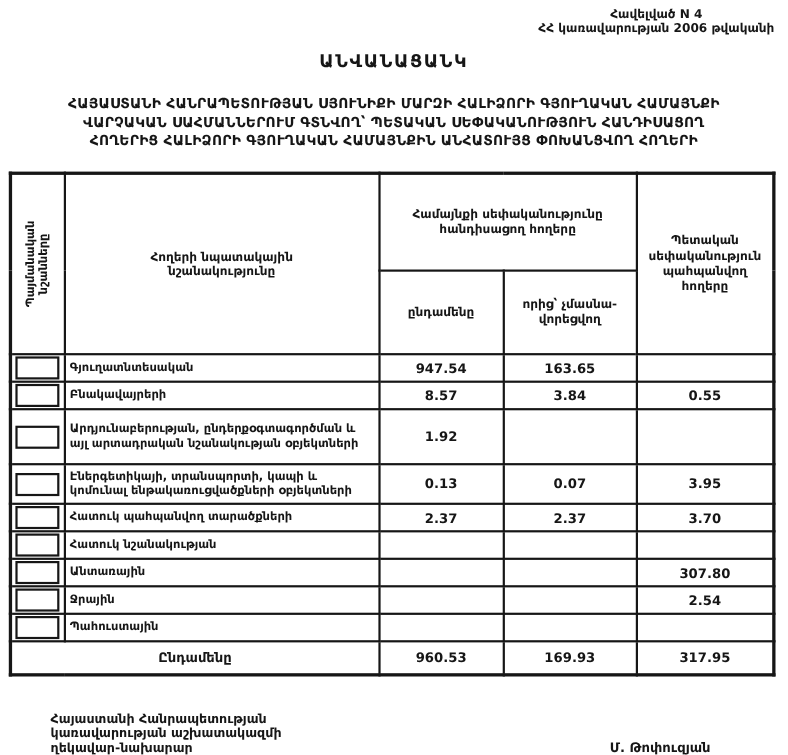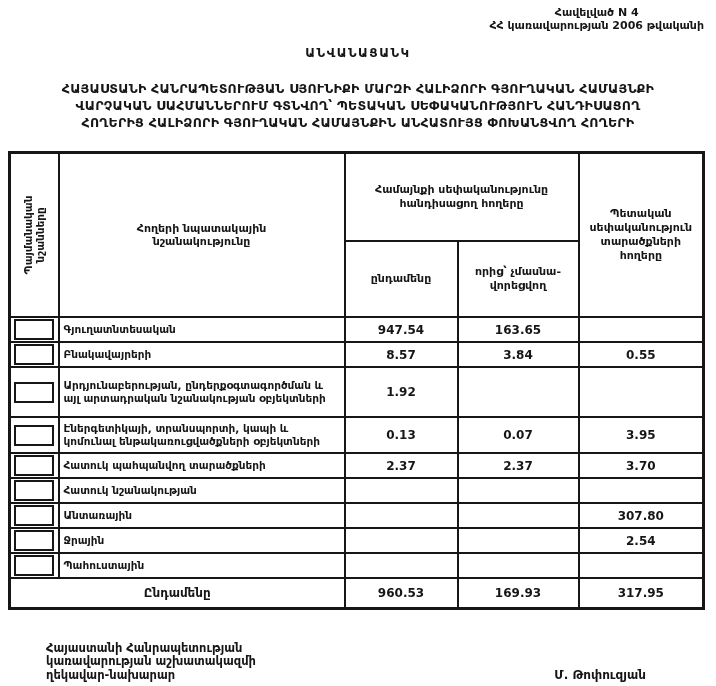--- a/index.html
+++ b/index.html
@@ -21,21 +21,21 @@
     font-size:11px;
     line-height:13px;
     width:fit-content;
     margin-left:auto;
   }
 
   
   .title{
     margin:14px 0 0 0;
     text-align:center;
-    font-size:12px;
+    font-size:16px;
     letter-spacing:1.5px;
     font-weight:700;
   }
 
   .subtitle{
     margin-top:20px;
     text-align:center;
     font-size:12.6px;
     line-height:17px;
     letter-spacing:0.2px;
@@ -165,21 +165,21 @@
       <tr>
         <th rowspan="2" class="symbols-header">
           <span class="vertical-text">Պայմանական
 նշանները</span>
         </th>
         <th rowspan="2" class="purpose-header">Հողերի  նպատակային նշանակությունը</th>
         <th colspan="2" class="community-group pre">Համայնքի սեփականությունը
 հանդիսացող հողերը</th>
         <th rowspan="2" class="state-header pre">Պետական
 սեփականություն
-տարածքների հողերը</th>
+պահպանվող հողերը</th>
       </tr>
       <tr class="subhead-row">
         <th>ընդամենը</th>
         <th class="pre">որից՝  չմասնա-
 վորեցվող</th>
       </tr>
     </thead>
     <tbody>
       <tr>
         <td class="sym-cell">

